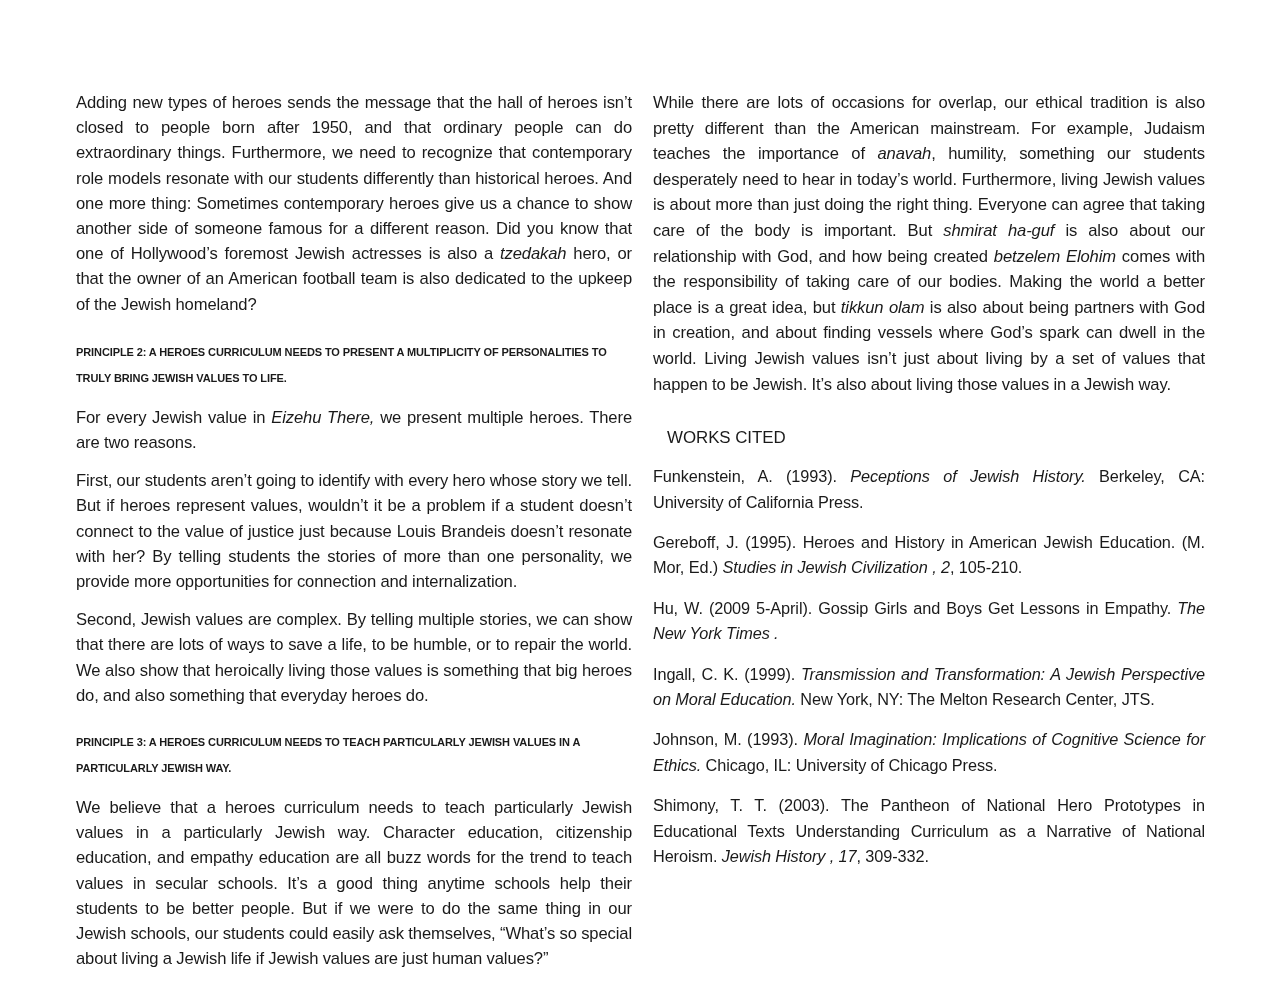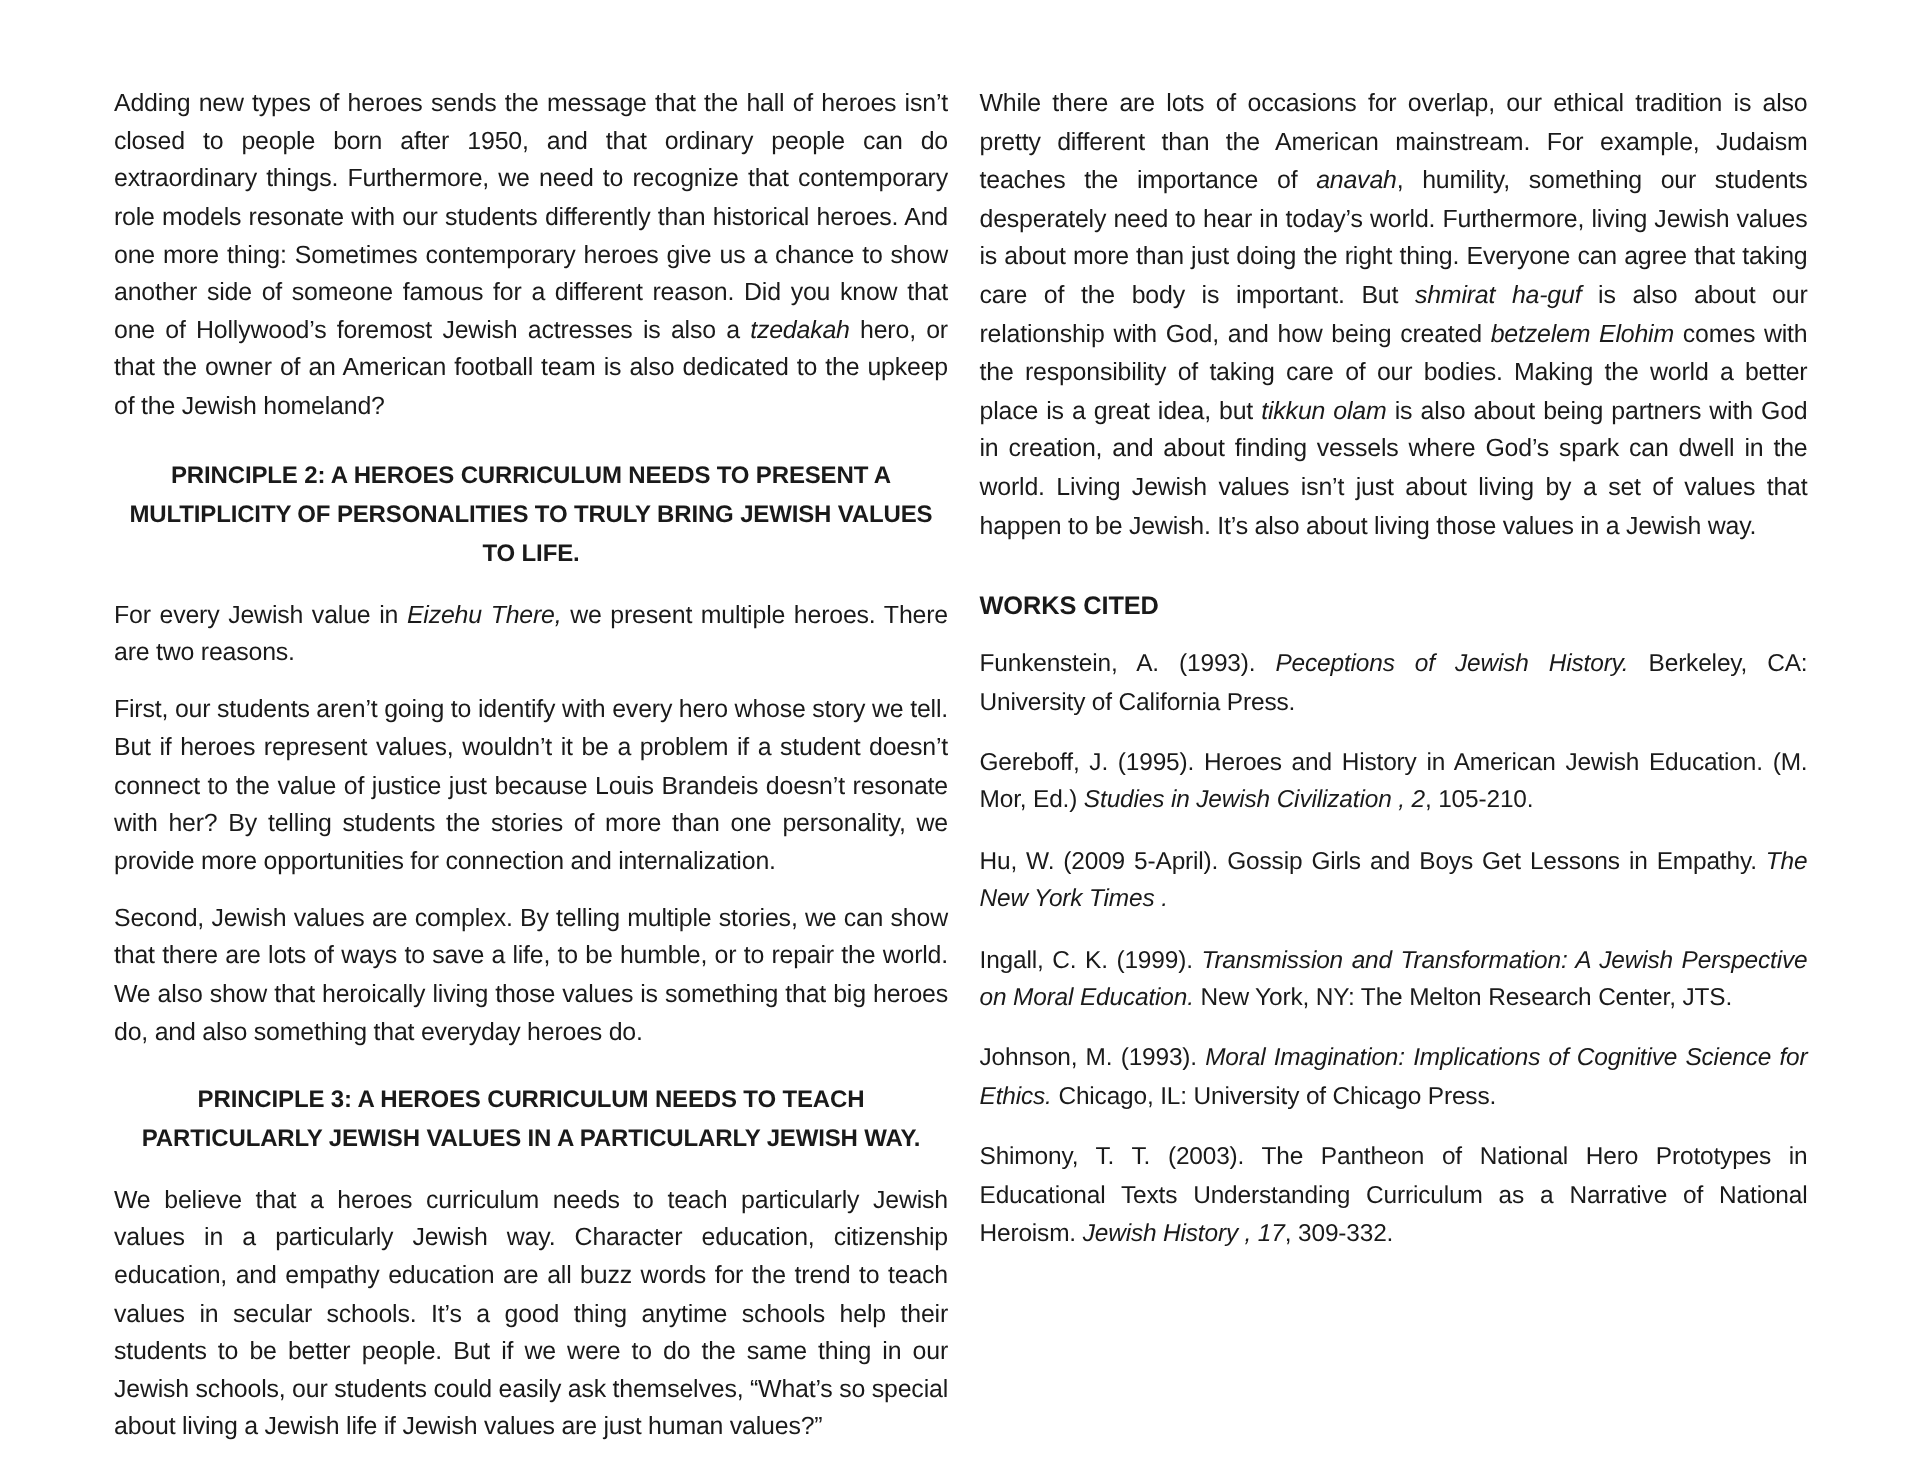--- a/index.html
+++ b/index.html
@@ -15,21 +15,21 @@
     position: relative;
     overflow: hidden;
   }
   .page {
     position: absolute;
     left: 0;
     top: 0;
     width: 1280px;
     height: 989px;
     box-sizing: border-box;
-    padding: 56px 76px 0 76px;
+    padding: 90px 76px 0 76px;
   }
   .columns {
     display: flex;
     flex-direction: row;
     align-items: flex-start;
     gap: 21px;
   }
   .col {
     width: 556px;
     flex: 0 0 556px;
@@ -46,33 +46,33 @@
     word-spacing: -0.1px;
   }
   p.body.loose {
     line-height: 25.6px;
     margin-bottom: 15px;
   }
   p.body:last-child { margin-bottom: 0; }
 
   h2.principle {
     margin: 21px 0 14px 0;
-    font-size: 16px;
+    font-size: 11px;
     line-height: 26px;
     font-weight: bold;
     letter-spacing: -0.1px;
-    text-align: center;
+    text-align: left;
   }
   h2.principle.first { margin-top: 22px; }
 
   h3.works {
-    margin: 30px 0 15px 0;
+    margin: 30px 0 15px 14px;
     font-size: 16.9px;
     line-height: 22px;
-    font-weight: bold;
+    font-weight: normal;
     letter-spacing: -0.05px;
   }
 
   p.ref {
     margin: 0 0 15px 0;
     font-size: 16.3px;
     line-height: 25.4px;
     text-align: justify;
     letter-spacing: -0.1px;
   }

